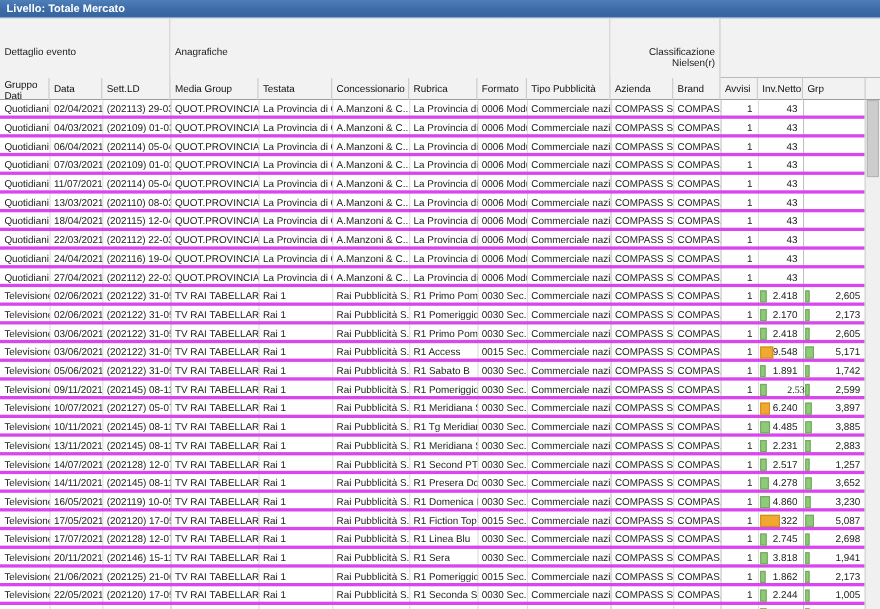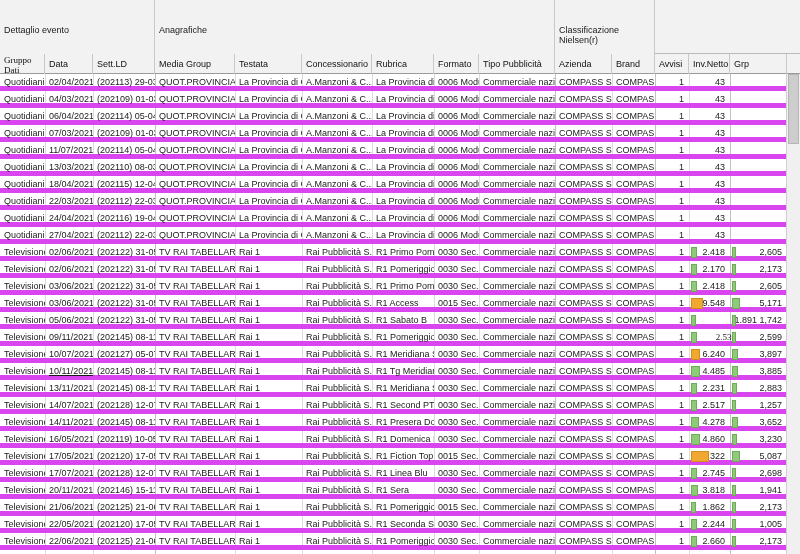--- a/index.html
+++ b/index.html
@@ -86,35 +86,34 @@
     border-right: 1px solid #c9c9c9;
     padding-left: 4px;
     font-size: 9px;
     color: #111111;
     white-space: nowrap;
     overflow: hidden;
   }
   .colhead .ch.two {
     line-height: 10px;
     padding-top: 1px;
-    font-family: Liberation Serif, serif;
   }
   .colhead .ch.two span { display: block; }
 
   
   .gridwrap {
     position: relative;
     flex: 1;
     overflow: hidden;
     background: #ffffff;
   }
   .row {
     position: relative;
     height: 17px;
-    border-bottom: 5px solid #d946ef;
+    border-bottom: 3px solid #d946ef;
     box-sizing: border-box;
     white-space: nowrap;
   }
   .cell {
     position: absolute;
     top: 0;
     height: 16px;
     line-height: 16px;
     font-size: 9px;
     color: #1a1a1a;
@@ -171,30 +170,33 @@
     background: #cdcdcd;
     border: 1px solid #b5b5b5;
     box-sizing: border-box;
   }
 </style>
 </head>
 <body>
 
 <div class="app">
 
+  <div class="titlebar">
+    <span>Livello: Totale Mercato</span>
+  </div>
 
   <div class="header-band" id="header-band">
       <div class="grp-head" style="left: 0px; width: 155px;">
         <div style="padding-top: 22px;">Dettaglio evento</div>
       </div>
       <div class="grp-head" style="left: 155px; width: 400px;">
         <div style="padding-top: 22px;">Anagrafiche</div>
       </div>
       <div class="grp-head" style="left: 555px; width: 100px;">
-        <div style="padding-top: 22px;">Classificazione Nielsen(r)</div>
+        <div style="padding-top: 22px; text-align: right;">Classificazione Nielsen(r)</div>
       </div>
     </div>
 
   <div class="colhead" id="col-head">
       <div class="ch two" style="left: 0px; width: 45px;">
         <span>Gruppo</span>
         <span>Dati</span>
       </div>
       <div class="ch" style="left: 45px; width: 48px;">Data</div>
       <div class="ch" style="left: 93px; width: 62px;">Sett.LD</div>
@@ -464,21 +466,21 @@
           <div class="cell" style="left: 93px; width: 62px;">(202122) 31-05-...</div>
           <div class="cell" style="left: 155px; width: 80px;">TV RAI TABELLARE</div>
           <div class="cell" style="left: 235px; width: 67px;">Rai 1</div>
           <div class="cell" style="left: 302px; width: 70px;">Rai Pubblicità S...</div>
           <div class="cell" style="left: 372px; width: 62px;">R1 Sabato B</div>
           <div class="cell" style="left: 434px; width: 45px;">0030 Sec.</div>
           <div class="cell" style="left: 479px; width: 76px;">Commerciale nazionale</div>
           <div class="cell" style="left: 555px; width: 57px;">COMPASS SPA</div>
           <div class="cell" style="left: 612px; width: 43px;">COMPAS...</div>
           <div class="cell num" style="left: 655px; width: 34px;">1</div>
-          <div class="cell num" style="left: 689px; width: 41px; margin-left: 32px;">1.891</div>
+          <div class="cell num" style="left: 689px; width: 41px;">1.891</div>
           <div class="bar" style="left: 691px; width: 5px;"></div>
           <div class="cell num" style="left: 730px; width: 57px;">1,742</div>
           <div class="bar" style="left: 732px; width: 4px;"></div>
         </div>
         <div class="row">
           <div class="cell" style="left: 0px; width: 45px;">Televisione</div>
           <div class="cell" style="left: 45px; width: 48px;">09/11/2021</div>
           <div class="cell" style="left: 93px; width: 62px;">(202145) 08-11-...</div>
           <div class="cell" style="left: 155px; width: 80px;">TV RAI TABELLARE</div>
           <div class="cell" style="left: 235px; width: 67px;">Rai 1</div>
@@ -507,21 +509,21 @@
           <div class="cell" style="left: 555px; width: 57px;">COMPASS SPA</div>
           <div class="cell" style="left: 612px; width: 43px;">COMPAS...</div>
           <div class="cell num" style="left: 655px; width: 34px;">1</div>
           <div class="cell num" style="left: 689px; width: 41px;">6.240</div>
           <div class="bar orange" style="left: 691px; width: 9px;"></div>
           <div class="cell num" style="left: 730px; width: 57px;">3,897</div>
           <div class="bar" style="left: 732px; width: 6px;"></div>
         </div>
         <div class="row">
           <div class="cell" style="left: 0px; width: 45px;">Televisione</div>
-          <div class="cell" style="left: 45px; width: 48px; text-decoration: underline;">10/11/2021</div>
+          <div class="cell" style="left: 45px; width: 48px;">10/11/2021</div>
           <div class="cell" style="left: 93px; width: 62px;">(202145) 08-11-...</div>
           <div class="cell" style="left: 155px; width: 80px;">TV RAI TABELLARE</div>
           <div class="cell" style="left: 235px; width: 67px;">Rai 1</div>
           <div class="cell" style="left: 302px; width: 70px;">Rai Pubblicità S...</div>
           <div class="cell" style="left: 372px; width: 62px;">R1 Tg Meridiana</div>
           <div class="cell" style="left: 434px; width: 45px;">0030 Sec.</div>
           <div class="cell" style="left: 479px; width: 76px;">Commerciale nazionale</div>
           <div class="cell" style="left: 555px; width: 57px;">COMPASS SPA</div>
           <div class="cell" style="left: 612px; width: 43px;">COMPAS...</div>
           <div class="cell num" style="left: 655px; width: 34px;">1</div>

